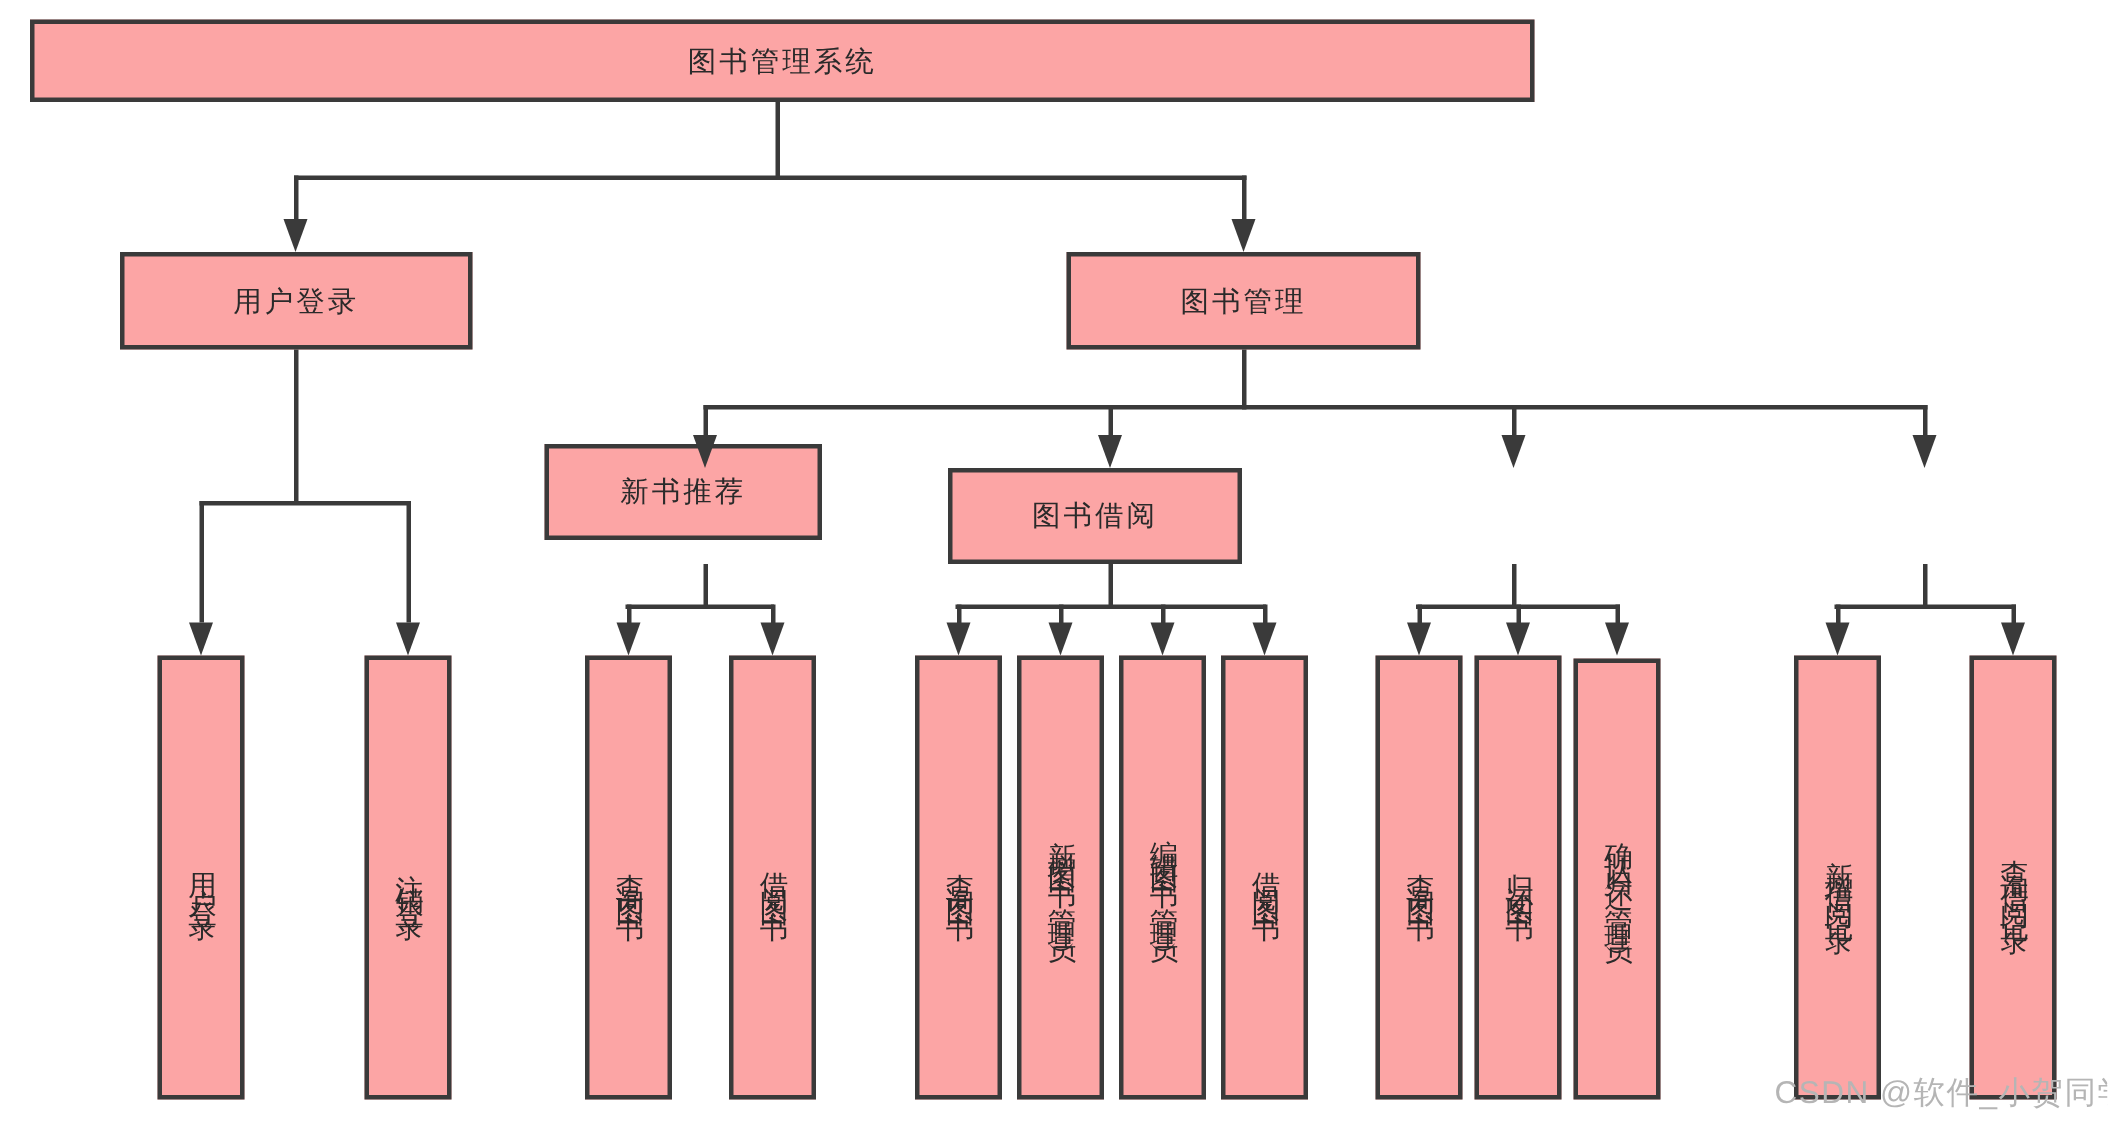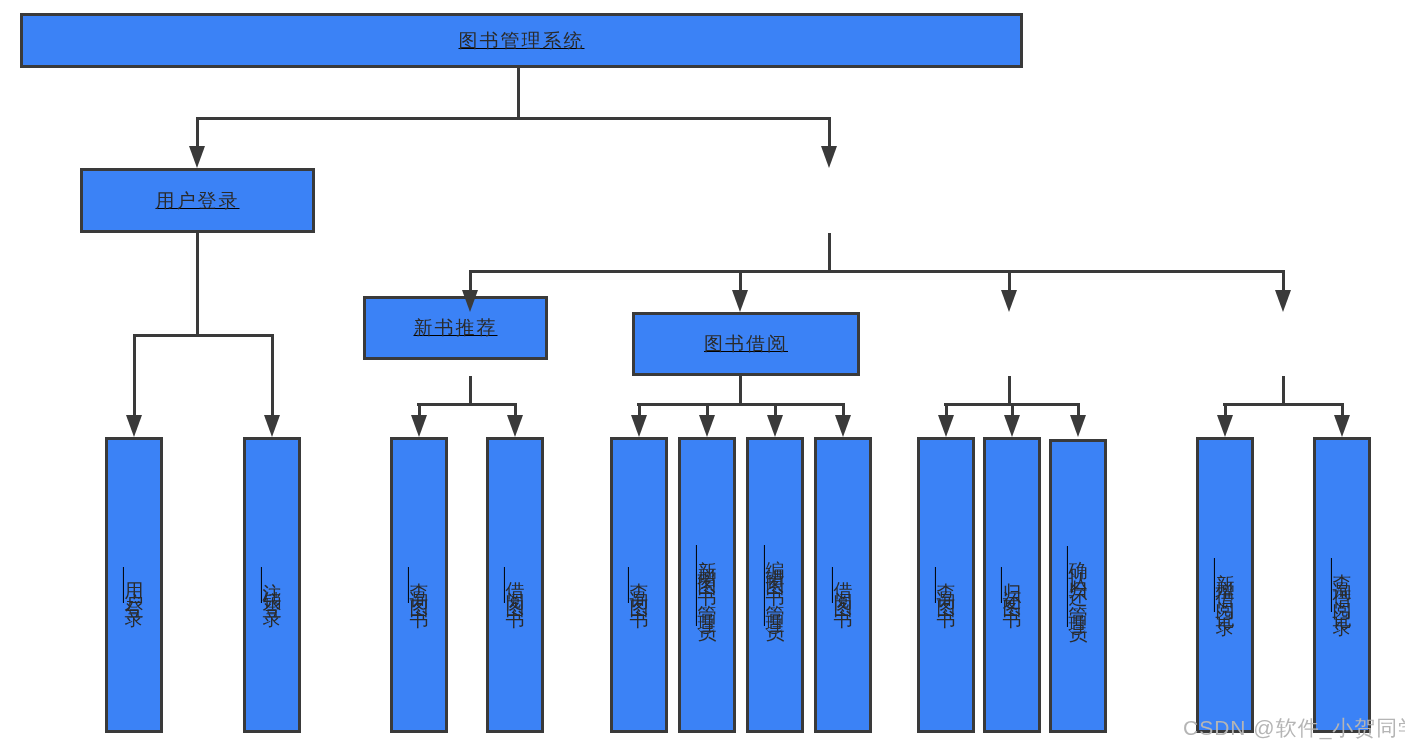--- a/index.html
+++ b/index.html
@@ -3,22 +3,22 @@
 <meta charset="utf-8">
 <style>
   html, body { margin:0; padding:0; background:#ffffff; }
   .canvas {
     position:relative; width:1405px; height:747px;
     background:#ffffff; overflow:hidden;
     font-family:"Liberation Sans", sans-serif;
   }
   .box {
     position:absolute; box-sizing:border-box;
-    border:3px solid #3a3a3a; background:#3b82f6;
-    display:flex; align-items:center; justify-content:center;text-decoration:underline;
+    border:3px solid #3a3a3a; background:#fca5a5;
+    display:flex; align-items:center; justify-content:center;
   }
   .hlabel {
     font-size:19px; letter-spacing:2px; color:#2a2a2a; white-space:nowrap;
   }
   .vlabel {
     writing-mode:vertical-rl; text-orientation:mixed;
     font-size:19px; letter-spacing:9px; line-height:1.15;
     color:#2a2a2a;
   }
   .line { position:absolute; background:#3a3a3a; }
@@ -40,25 +40,28 @@
 
 <div class="canvas">
 
   <div class="box" style="left:20px;top:13px;width:1003px;height:55px">
     <span class="hlabel">图书管理系统</span>
   </div>
 
   <div class="box" style="left:80px;top:168px;width:235px;height:65px">
     <span class="hlabel">用户登录</span>
   </div>
+  <div class="box" style="left:711px;top:168px;width:236px;height:65px">
+    <span class="hlabel">图书管理</span>
+  </div>
 
   <div class="box" style="left:363px;top:296px;width:185px;height:64px">
     <span class="hlabel">新书推荐</span>
   </div>
-  <div class="box" style="left:632px;top:312px;width:228px;height:64px">
+  <div class="box" style="left:632px;top:312px;width:196px;height:64px">
     <span class="hlabel">图书借阅</span>
   </div>
 
   <div class="box" style="left:105px;top:437px;width:58px;height:296px">
     <span class="vlabel">用户登录</span>
   </div>
   <div class="box" style="left:243px;top:437px;width:58px;height:296px">
     <span class="vlabel">注销登录</span>
   </div>
 

